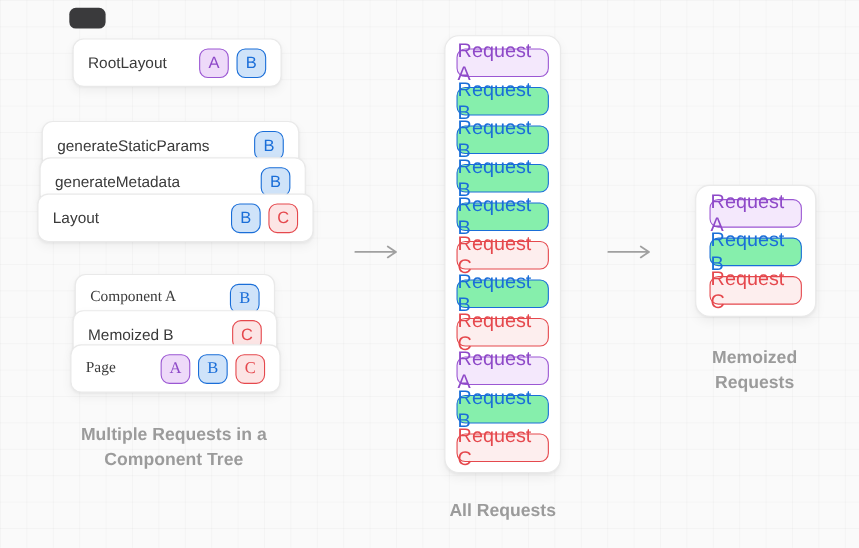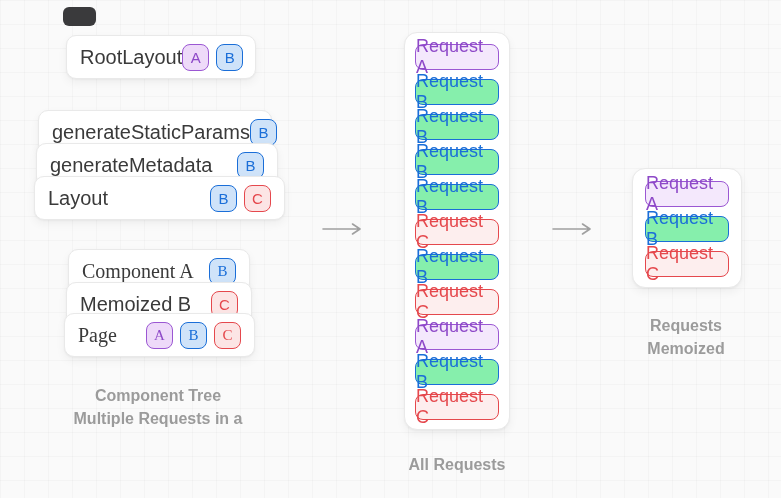--- a/index.html
+++ b/index.html
@@ -20,21 +20,21 @@
     position:absolute;left:63px;top:7px;width:33px;height:19px;
     background:#3a3a3c;border-radius:6px;
   }
   
   .card{
     position:absolute;height:44px;box-sizing:border-box;
     background:#ffffff;border:1px solid #e9e9e9;border-radius:10px;
     box-shadow:0 1px 2px rgba(0,0,0,0.04), 0 4px 10px rgba(0,0,0,0.05);
     display:flex;align-items:center;padding:0 13px;
   }
-  .card-label{font-size:20px;color:#3a3a3a;white-space:nowrap;}
+  .card-label{font-size:14px;color:#3a3a3a;white-space:nowrap;}
   .badge-group{margin-left:auto;display:flex;gap:7px;}
   .badge{
     width:27px;height:27px;box-sizing:border-box;border-radius:8px;
     border:1.5px solid;display:inline-flex;align-items:center;justify-content:center;
     font-size:15px;font-weight:500;
   }
   .badge.purple{background:#eedaf9;}
   .badge.blue{background:#cfe3f9;}
   .badge.red{background:#fce5e5;}
 
@@ -133,22 +133,22 @@
   <div class="card" id="card-page">
     <span class="card-label">Page</span>
     <span class="badge-group">
         <span class="badge purple">A</span>
         <span class="badge blue">B</span>
         <span class="badge red">C</span>
       </span>
   </div>
 
   <div class="caption" id="caption-tree">
+    <div>Multiple Requests in a</div>
     <div>Component Tree</div>
-    <div>Multiple Requests in a</div>
   </div>
 
   <svg class="arrow" id="arrow-1" viewBox="0 0 46 16">
     <path d="M2 8 H38 M31.5 3 L39 8 L31.5 13" stroke="#a0a0a0" stroke-width="1.6" fill="none" stroke-linecap="round" stroke-linejoin="round"></path>
   </svg>
   <svg class="arrow" id="arrow-2" viewBox="0 0 46 16">
     <path d="M2 8 H38 M31.5 3 L39 8 L31.5 13" stroke="#a0a0a0" stroke-width="1.6" fill="none" stroke-linecap="round" stroke-linejoin="round"></path>
   </svg>
 
   <div class="list-card" id="all-requests-card">
@@ -167,17 +167,17 @@
 
   <div class="caption" id="caption-all">All Requests</div>
 
   <div class="list-card" id="memoized-card">
       <div class="pill purple">Request A</div>
       <div class="pill blue">Request B</div>
       <div class="pill red">Request C</div>
     </div>
 
   <div class="caption" id="caption-memoized">
+    <div>Memoized</div>
     <div>Requests</div>
-    <div>Memoized</div>
   </div>
 
 </div>
 
 </body></html>

